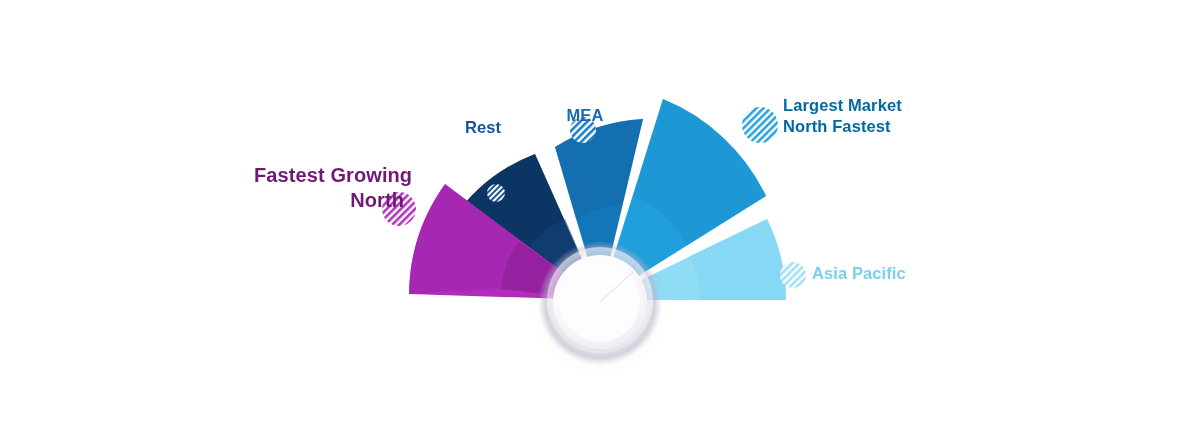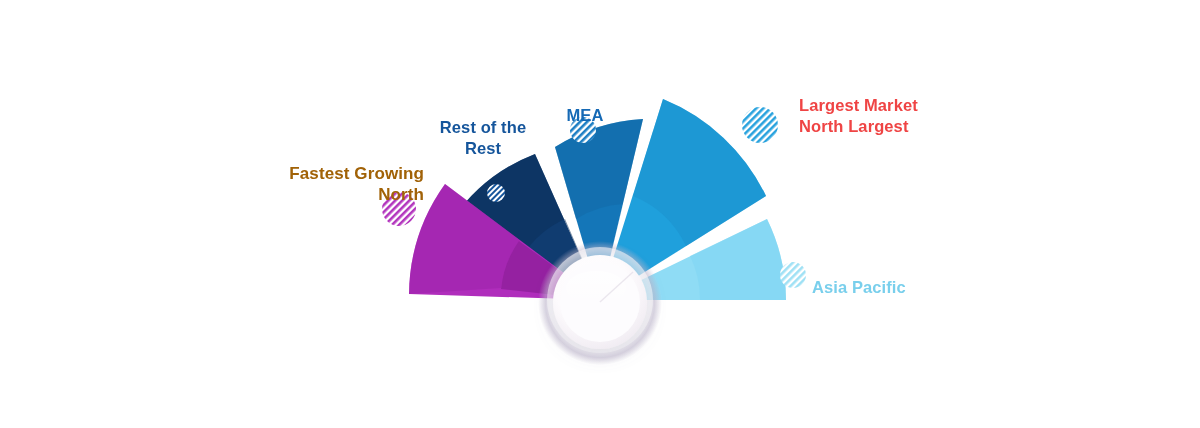--- a/index.html
+++ b/index.html
@@ -18,42 +18,42 @@
     position:absolute;
     font-weight:bold;
     line-height:1.25;
     white-space:nowrap;
     letter-spacing:.1px;
   }
   .label .l1,.label .l2{display:block;}
 
   
   #lbl-europe{
-    left:274px; top:163px; width:150px;
-    text-align:right; font-size:17px; color:#a16207;
+    left:254px; top:163px; width:150px;
+    text-align:right; font-size:20px; color:#701a75;
   }
   
   #lbl-row{
     left:422px; top:117px; width:122px;
     text-align:center; font-size:16.5px; color:#15559B;
   }
   
   #lbl-mea{
     left:540px; top:89px; width:90px;
     text-align:center; font-size:16.5px; color:#1569B5;margin-top:16px;
   }
   
   #lbl-na{
     left:783px; top:95px; width:146px;
-    text-align:left; font-size:16.5px; color:#ef4444;margin-left:16px;
+    text-align:left; font-size:16.5px; color:#0369a1;
   }
   
   #lbl-apac{
     left:812px; top:263px; width:140px;
-    text-align:left; font-size:16.5px; color:#79CFEC;margin-top:14px;
+    text-align:left; font-size:16.5px; color:#79CFEC;
   }
 
   
   #footer{position:absolute;left:0;bottom:0;width:1200px;height:58px;}
 </style>
 </head>
 <body>
 
 <div id="stage">
 
@@ -153,31 +153,30 @@
     <circle cx="760" cy="125" r="18" fill="url(#stripeNa)"></circle>
     <circle cx="793" cy="275" r="13" fill="url(#stripeApac)"></circle>
   </svg>
 
   <div class="label" id="lbl-europe">
     <span class="l1">Fastest Growing</span>
     <span class="l2">North</span>
   </div>
 
   <div class="label" id="lbl-row">
-    <span class="l1">Rest of the</span>
     <span class="l2">Rest</span>
   </div>
 
   <div class="label" id="lbl-mea">
     <span class="l1">MEA</span>
   </div>
 
   <div class="label" id="lbl-na">
     <span class="l1">Largest Market</span>
-    <span class="l2">North Largest</span>
+    <span class="l2">North Fastest</span>
   </div>
 
   <div class="label" id="lbl-apac">
     <span class="l1">Asia Pacific</span>
   </div>
 
   <div id="footer">
 
     
 

